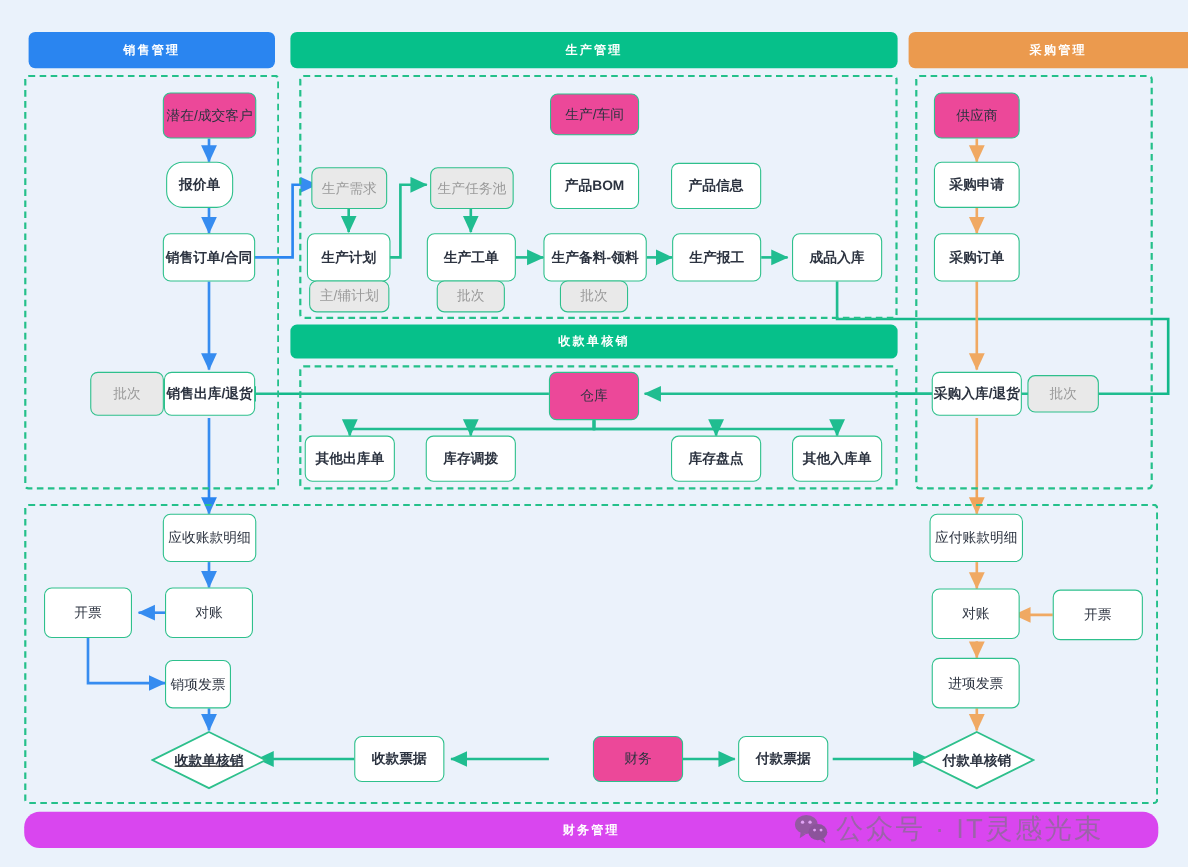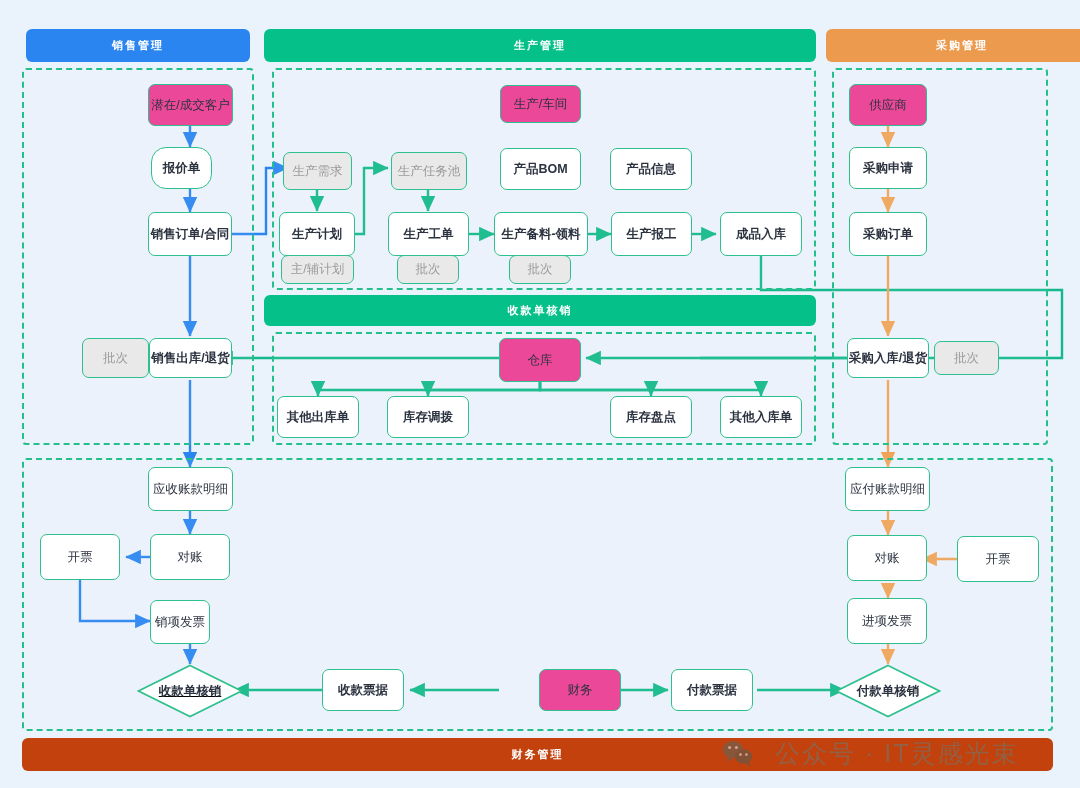--- a/index.html
+++ b/index.html
@@ -62,21 +62,21 @@
   }
   .diamond .dlabel {
     position: relative; z-index: 2;
     font-size: 12.5px; font-weight: bold; color: #2c3340;
     white-space: nowrap;
   }
 
   
   #watermark {
     position: absolute;
-    display: flex; align-items: center; gap: 22px;
+    display: flex; align-items: center; gap: 7px;
     z-index: 8;
     color: #6c7a73;
     opacity: .55;
     font-size: 25px;
     letter-spacing: 2px;
     white-space: nowrap;
   }
   #watermark .wm-text { font-weight: normal; }
 </style>
 </head>
@@ -143,21 +143,21 @@
       <path d="M581,690 L668,690" stroke="#13b98a" marker-end="url(#ag)"></path>
       <path d="M322,690 L234,690" stroke="#13b98a" marker-end="url(#ag)"></path>
       <path d="M757,690 L845,690" stroke="#13b98a" marker-end="url(#ag)"></path>
     </g>
   </svg>
 
   <div class="bar" style="left:26px; top:29px; width:224px; height:33px; background:#2a85f0;">销售管理</div>
   <div class="bar" style="left:264px; top:29px; width:552px; height:33px; background:#06c08a;">生产管理</div>
   <div class="bar" style="left:826px; top:29px; width:272px; height:33px; background:#eb9a4e;">采购管理</div>
   <div class="bar" style="left:264px; top:295px; width:552px; height:31px; background:#06c08a;">收款单核销</div>
-  <div class="bar" style="left:22px; top:738px; width:1031px; height:33px; background:#c2410c;">财务管理</div>
+  <div class="bar" style="left:22px; top:738px; width:1031px; height:33px; background:#d946ef;border-radius:14px;">财务管理</div>
 
   <div class="group" style="left:22px;  top:68px;  width:232px; height:377px;"></div>
   <div class="group" style="left:272px; top:68px; width:544px; height:222px;"></div>
   <div class="group" style="left:272px; top:332px; width:544px; height:113px;"></div>
   <div class="group" style="left:832px; top:68px; width:216px; height:377px;"></div>
   <div class="group" style="left:22px;  top:458px; width:1031px; height:273px;"></div>
 
   <div class="node mint plain" style="left:148px; top:84px; width:85px; height:42px;">潜在/成交客户</div>
   <div class="node" style="left:151px; top:147px; width:61px; height:42px;border-radius:15px;">报价单</div>
   <div class="node" style="left:148px; top:212px; width:84px; height:44px;">销售订单/合同</div>

